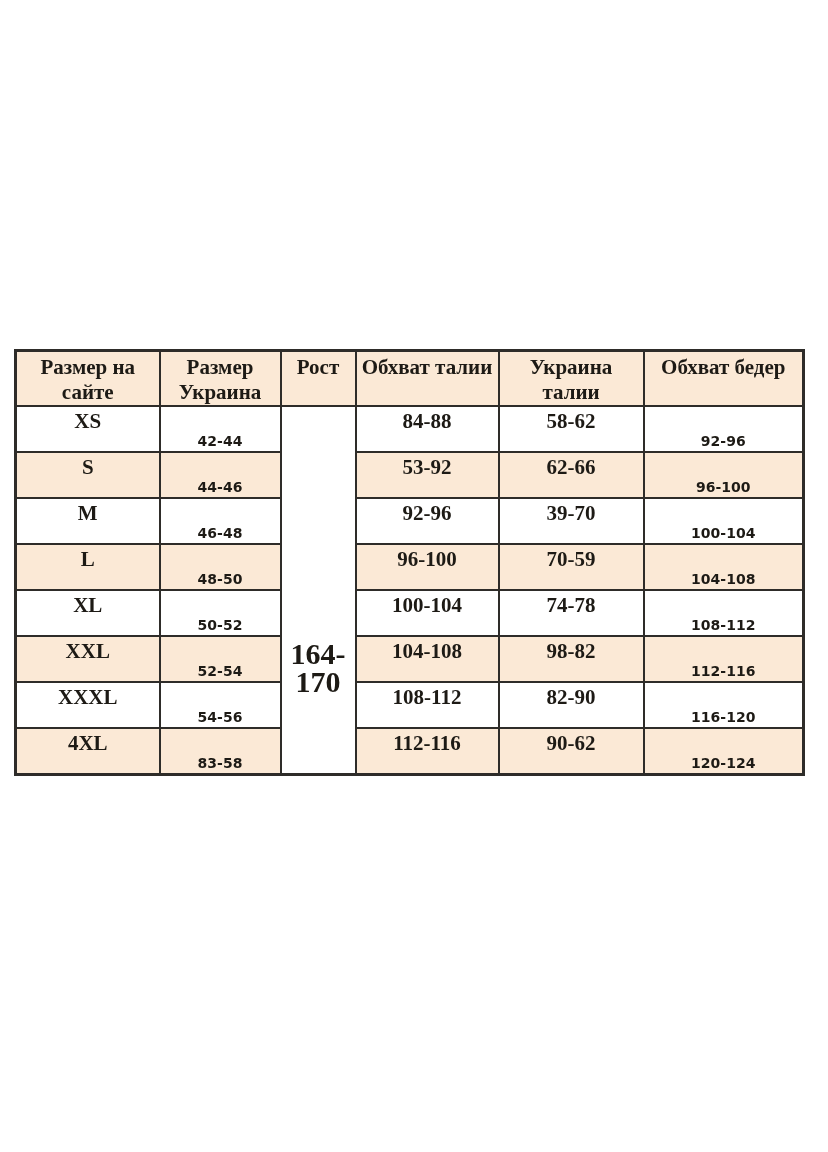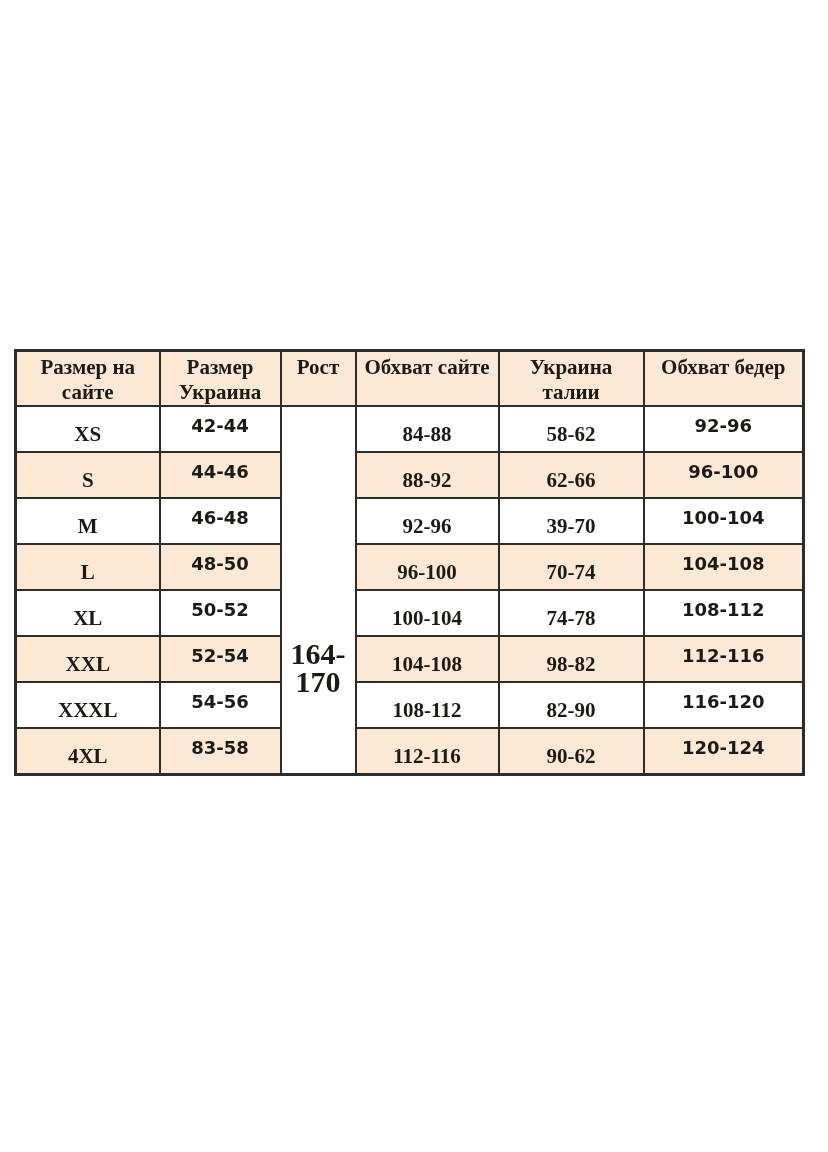--- a/index.html
+++ b/index.html
@@ -51,28 +51,28 @@
     padding: 3px 2px 0 2px;
   }
   tbody tr { background: #ffffff; }
   tbody tr:nth-child(even) { background: #fbe9d6; }
 
   td.serif-cell {
     font-family: "Liberation Serif", "DejaVu Serif", serif;
     font-weight: 700;
     font-size: 21px;
     vertical-align: top;
-    padding-top: 15px;
+    padding-top: 2px;
   }
   td.sans-cell {
     font-family: "DejaVu Sans", "Liberation Sans", sans-serif;
     font-weight: 700;
-    font-size: 18px;
+    font-size: 14px;
     vertical-align: top;
-    padding-top: 8px;
+    padding-top: 26px;
     margin-left: 45px;
   }
   td.height-cell {
     background: #ffffff;
     font-family: "Liberation Serif", "DejaVu Serif", serif;
     font-weight: 700;
     font-size: 30px;
     line-height: 28px;
     vertical-align: top;
     padding-top: 233px;
@@ -90,56 +90,56 @@
         <col class="c3">
         <col class="c4">
         <col class="c5">
         <col class="c6">
     </colgroup>
     <thead>
       <tr class="header-row">
         <th>Размер на сайте</th>
         <th>Размер Украина</th>
         <th>Рост</th>
-        <th>Обхват сайте</th>
+        <th>Обхват талии</th>
         <th>Украина талии</th>
         <th>Обхват бедер</th>
       </tr>
     </thead>
     <tbody>
       <tr class="body-row">
         <td class="serif-cell">XS</td>
         <td class="sans-cell">42-44</td>
         <td class="height-cell" rowspan="8">
           <span>164-</span>
           <span>170</span>
         </td>
         <td class="serif-cell">84-88</td>
         <td class="serif-cell">58-62</td>
         <td class="sans-cell">92-96</td>
       </tr>
       <tr class="body-row">
         <td class="serif-cell">S</td>
         <td class="sans-cell">44-46</td>
-        <td class="serif-cell">88-92</td>
+        <td class="serif-cell">53-92</td>
         <td class="serif-cell">62-66</td>
         <td class="sans-cell">96-100</td>
       </tr>
       <tr class="body-row">
         <td class="serif-cell">M</td>
         <td class="sans-cell">46-48</td>
         <td class="serif-cell">92-96</td>
         <td class="serif-cell">39-70</td>
         <td class="sans-cell">100-104</td>
       </tr>
       <tr class="body-row">
         <td class="serif-cell">L</td>
         <td class="sans-cell">48-50</td>
         <td class="serif-cell">96-100</td>
-        <td class="serif-cell">70-74</td>
+        <td class="serif-cell">70-59</td>
         <td class="sans-cell">104-108</td>
       </tr>
       <tr class="body-row">
         <td class="serif-cell">XL</td>
         <td class="sans-cell">50-52</td>
         <td class="serif-cell">100-104</td>
         <td class="serif-cell">74-78</td>
         <td class="sans-cell">108-112</td>
       </tr>
       <tr class="body-row">

